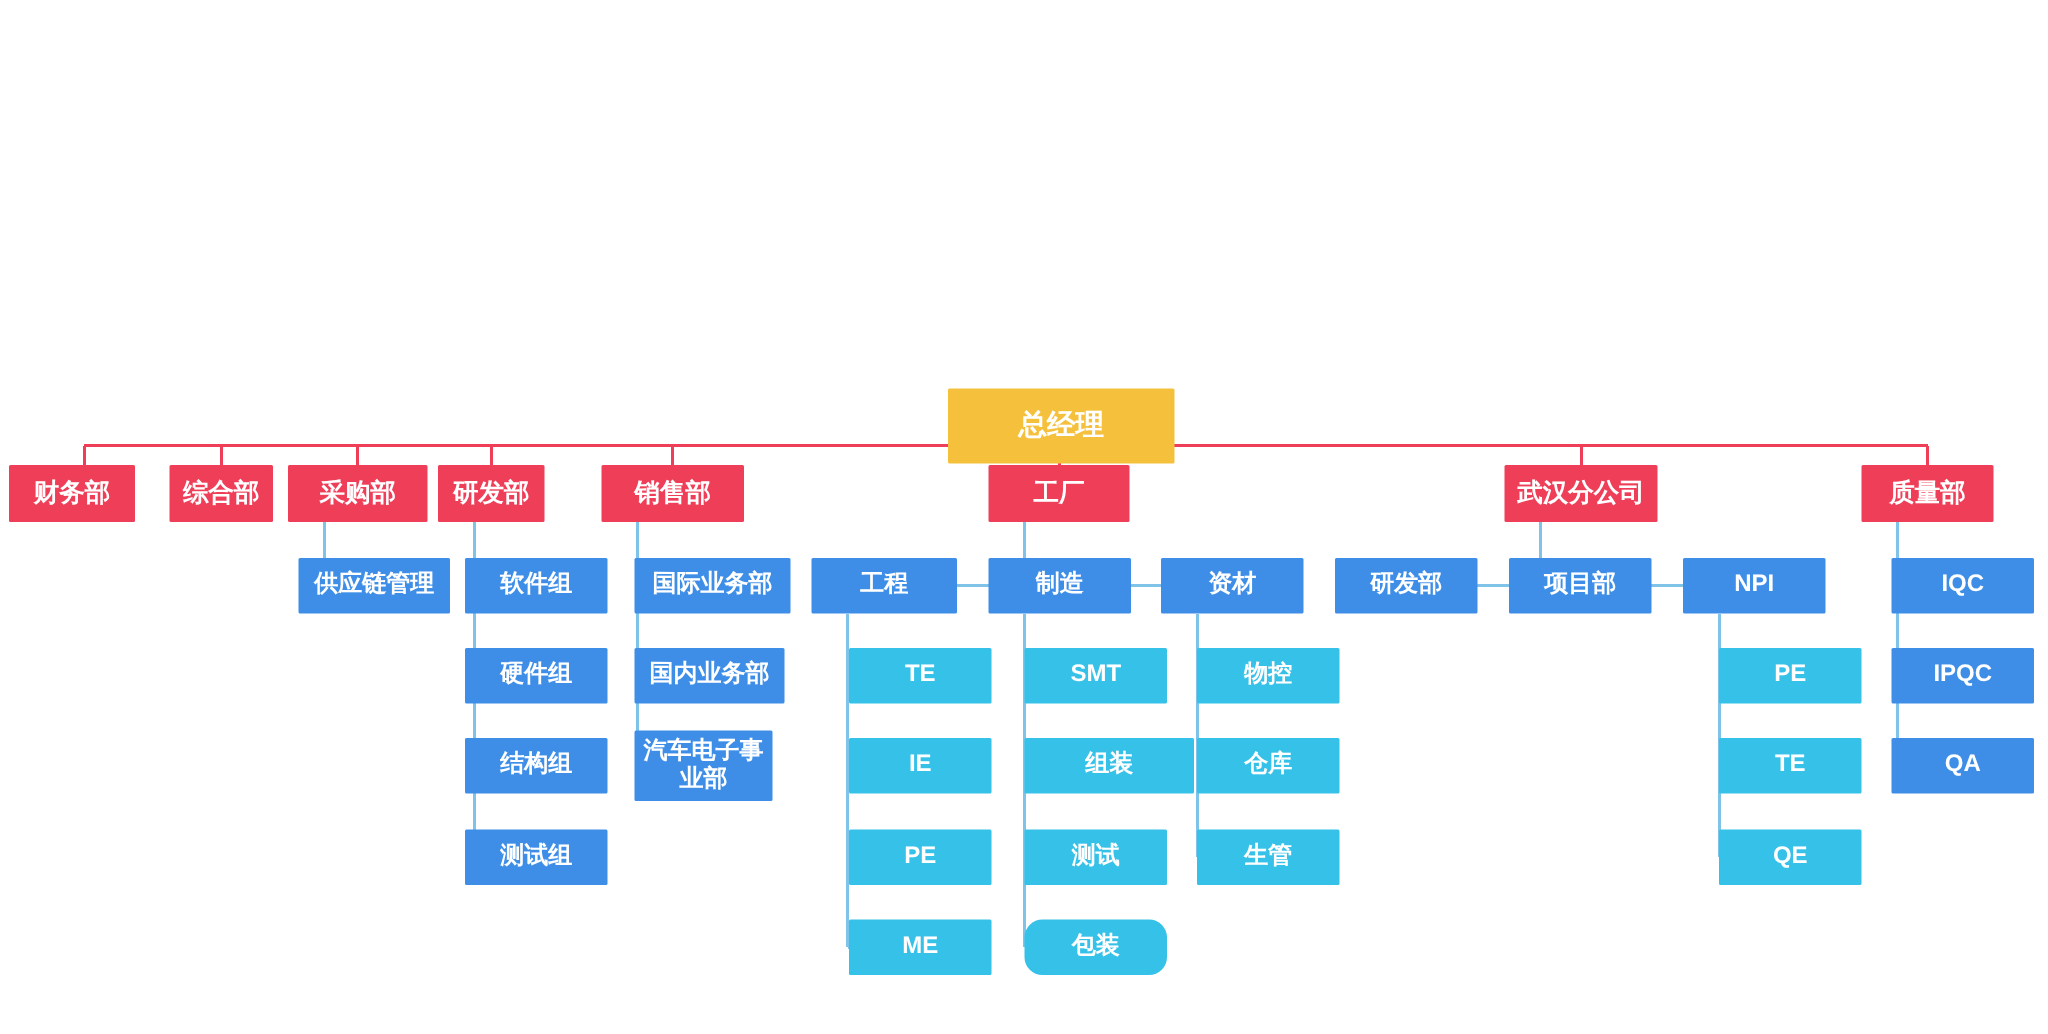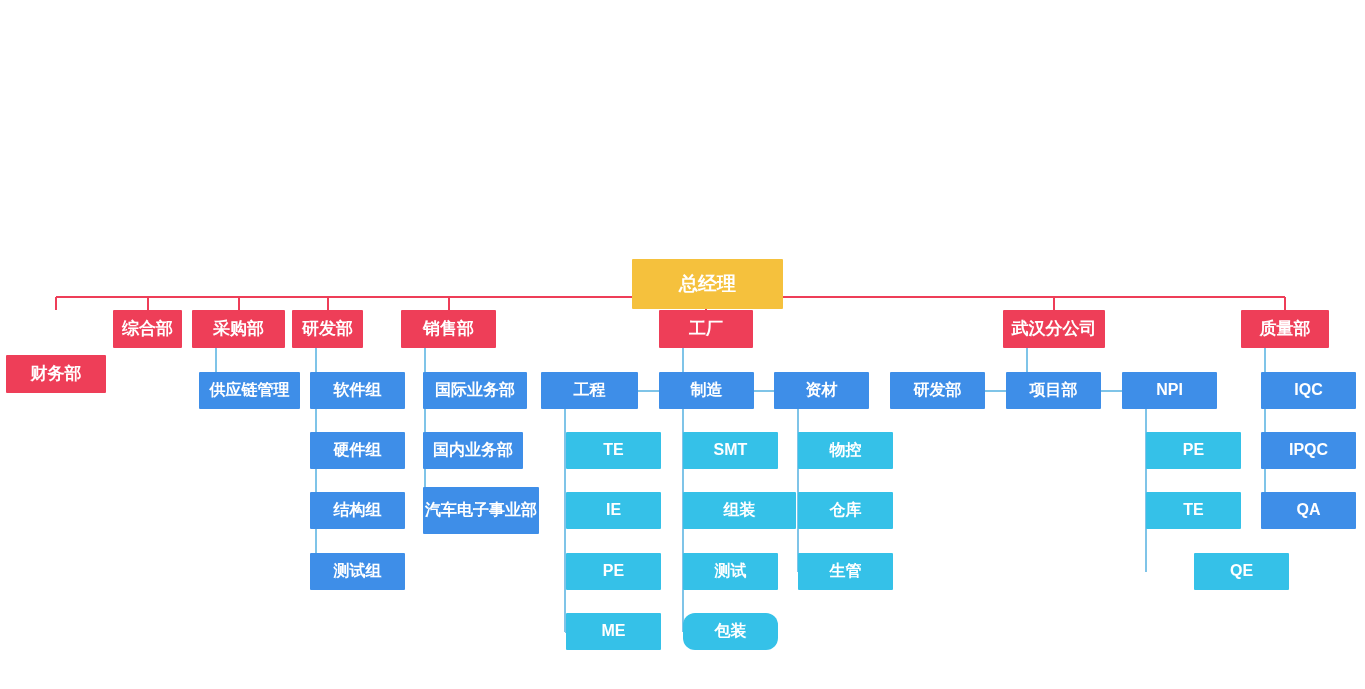--- a/index.html
+++ b/index.html
@@ -102,21 +102,21 @@
         <line x1="1146" y1="459.5" x2="1146" y2="459.5" stroke="#7fc4e8" stroke-width="2" shape-rendering="crispEdges"></line>
         <line x1="1265" y1="236" x2="1265" y2="398.5" stroke="#7fc4e8" stroke-width="2" shape-rendering="crispEdges"></line>
         <line x1="1265" y1="278.5" x2="1261" y2="278.5" stroke="#7fc4e8" stroke-width="2" shape-rendering="crispEdges"></line>
         <line x1="1265" y1="338.5" x2="1261" y2="338.5" stroke="#7fc4e8" stroke-width="2" shape-rendering="crispEdges"></line>
         <line x1="1265" y1="398.5" x2="1261" y2="398.5" stroke="#7fc4e8" stroke-width="2" shape-rendering="crispEdges"></line>
       </svg>
     <div id="nodes">
         <div class="node lvl-root" style="left: 632px; top: 99px; width: 151px; height: 50px; margin-top: 48px;">
           <span>总经理</span>
         </div>
-        <div class="node lvl-1" style="left: 6px; top: 198px; width: 100px; height: 38px; margin-top: 45px;">
+        <div class="node lvl-1" style="left: 6px; top: 198px; width: 84px; height: 38px;">
           <span>财务部</span>
         </div>
         <div class="node lvl-1" style="left: 113px; top: 198px; width: 69px; height: 38px;">
           <span>综合部</span>
         </div>
         <div class="node lvl-1" style="left: 192px; top: 198px; width: 93px; height: 38px;">
           <span>采购部</span>
         </div>
         <div class="node lvl-1" style="left: 292px; top: 198px; width: 71px; height: 38px;">
           <span>研发部</span>
@@ -147,21 +147,21 @@
         </div>
         <div class="node lvl-2" style="left: 310px; top: 441px; width: 95px; height: 37px;">
           <span>测试组</span>
         </div>
         <div class="node lvl-2" style="left: 423px; top: 260px; width: 104px; height: 37px;">
           <span>国际业务部</span>
         </div>
         <div class="node lvl-2" style="left: 423px; top: 320px; width: 100px; height: 37px;">
           <span>国内业务部</span>
         </div>
-        <div class="node lvl-2 wrap" style="left: 423px; top: 375px; width: 116px; height: 47px;">
+        <div class="node lvl-2 wrap" style="left: 423px; top: 375px; width: 92px; height: 47px;">
           <span>汽车电子事业部</span>
         </div>
         <div class="node lvl-2" style="left: 541px; top: 260px; width: 97px; height: 37px;">
           <span>工程</span>
         </div>
         <div class="node lvl-3" style="left: 566px; top: 320px; width: 95px; height: 37px;">
           <span>TE</span>
         </div>
         <div class="node lvl-3" style="left: 566px; top: 380px; width: 95px; height: 37px;">
           <span>IE</span>
@@ -207,21 +207,21 @@
         </div>
         <div class="node lvl-2" style="left: 1122px; top: 260px; width: 95px; height: 37px;">
           <span>NPI</span>
         </div>
         <div class="node lvl-3" style="left: 1146px; top: 320px; width: 95px; height: 37px;">
           <span>PE</span>
         </div>
         <div class="node lvl-3" style="left: 1146px; top: 380px; width: 95px; height: 37px;">
           <span>TE</span>
         </div>
-        <div class="node lvl-3" style="left: 1146px; top: 441px; width: 95px; height: 37px; margin-left: 48px;">
+        <div class="node lvl-3" style="left: 1146px; top: 441px; width: 95px; height: 37px;">
           <span>QE</span>
         </div>
         <div class="node lvl-2" style="left: 1261px; top: 260px; width: 95px; height: 37px;">
           <span>IQC</span>
         </div>
         <div class="node lvl-2" style="left: 1261px; top: 320px; width: 95px; height: 37px;">
           <span>IPQC</span>
         </div>
         <div class="node lvl-2" style="left: 1261px; top: 380px; width: 95px; height: 37px;">
           <span>QA</span>

